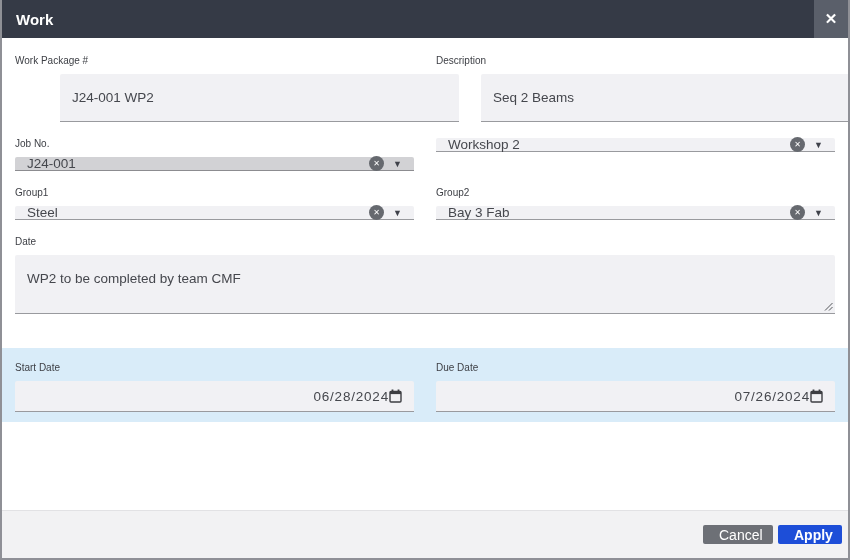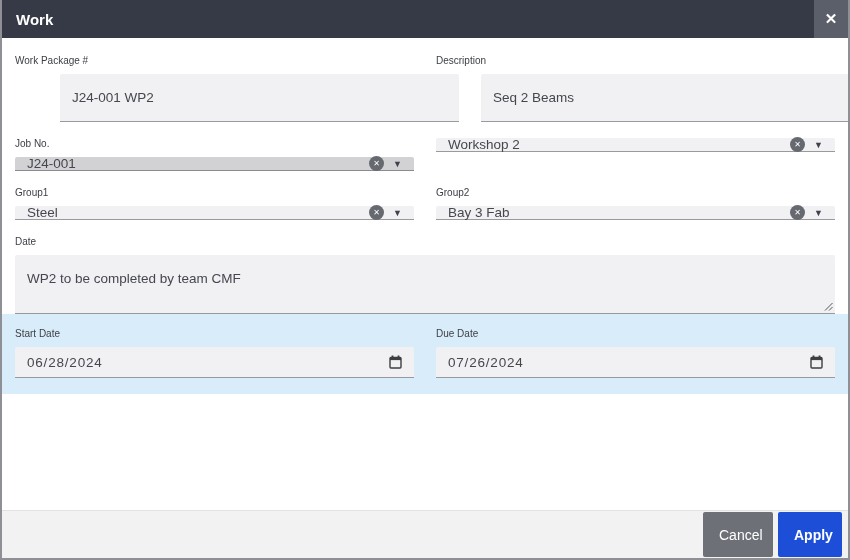--- a/index.html
+++ b/index.html
@@ -118,49 +118,50 @@
     line-height: 1.35;
   }
   .resize-grip {
     position: absolute;
     right: 2px;
     bottom: 3px;
     pointer-events: none;
   }
   
   .date-section {
+    margin-top: 34px;
     background: #d9ecf9;
-    padding: 14px 13px 16px 13px;
+    padding: 14px 13px 10px 13px;
     flex-shrink: 0;
   }
   .date-section .row { margin-bottom: 0; }
   .date-input {
     height: 31px;
     display: flex;
     align-items: center;
     padding: 0 12px;
     cursor: pointer;
   }
-  .date-input .date-text { flex: 1; letter-spacing: 0.8px; }
+  .date-input .date-text { flex: 1; letter-spacing: 0.8px; text-align: right; }
   .cal-icon { flex-shrink: 0; display: flex; }
   
   .spacer { flex: 1; }
   .footer {
     height: 48px;
     background: #f2f2f3;
     border-top: 1px solid #e2e2e4;
     display: flex;
     align-items: center;
     justify-content: flex-end;
     gap: 5px;
     padding-right: 6px;
     flex-shrink: 0;
   }
   .btn {
-    height: 45px;
+    height: 19px;
     border: none;
     border-radius: 2px;
     font-family: "Liberation Sans", "DejaVu Sans", sans-serif;
     font-size: 14px;
     color: #ffffff;
     cursor: pointer;
     padding: 0 16px;
   }
   .btn-cancel { background: #6d7076; width: 70px; }
   .btn-apply { background: #1d4ed8; width: 64px; font-weight: bold; }

